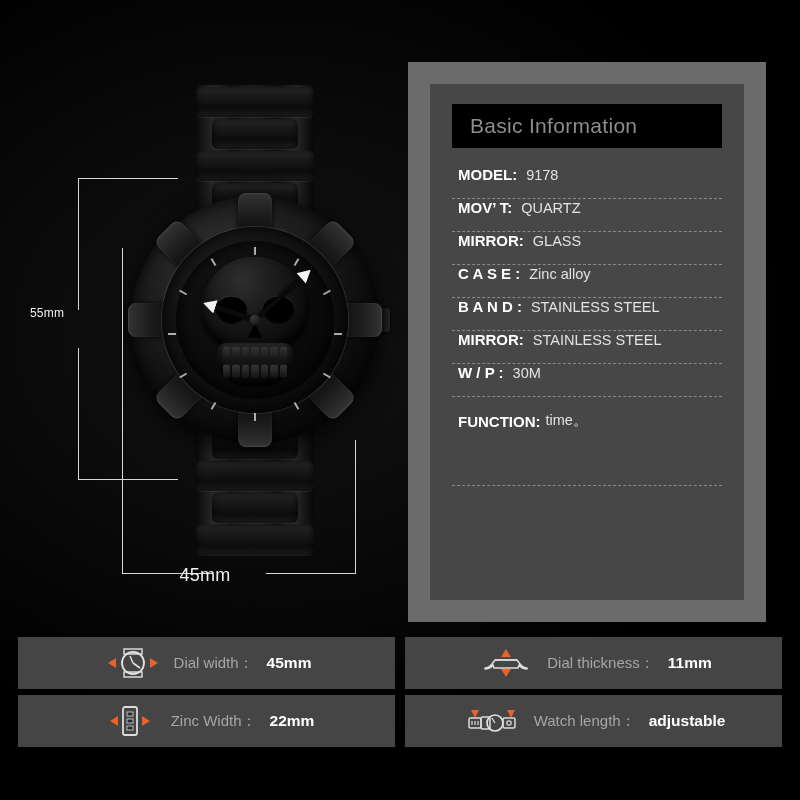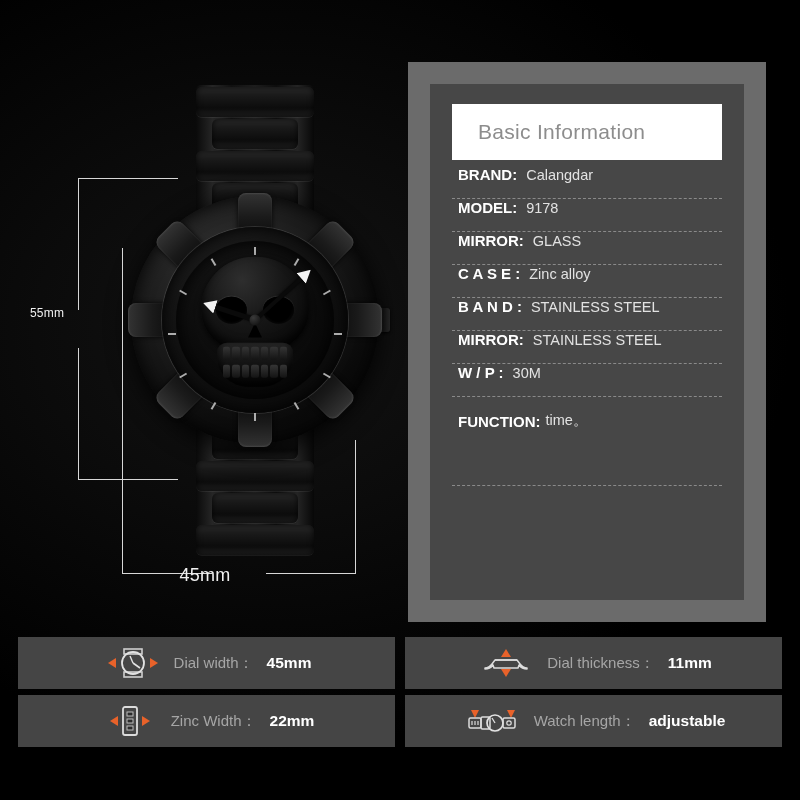--- a/index.html
+++ b/index.html
@@ -240,25 +240,25 @@
   #spec-panel {
     position: absolute;
     left: 22px; top: 22px;
     right: 22px; bottom: 22px;
     background: #474747;
   }
   #spec-header {
     position: absolute;
     left: 22px; top: 20px;
     right: 22px;
-    height: 56px;
-    background: #ffffff;
+    height: 44px;
+    background: #000000;
     display: flex;
     align-items: center;
-    padding-left: 26px;
+    padding-left: 18px;
   }
   #spec-header-title {
     color: #8d8d8d;
     font-size: 21px;
     font-weight: 400;
     letter-spacing: .3px;
   }
   #spec-rows {
     position: absolute;
     left: 22px; right: 22px;
@@ -433,31 +433,31 @@
 
   <div id="spec-frame">
     <div id="spec-panel">
 
       <div id="spec-header">
         <span id="spec-header-title">Basic Information</span>
       </div>
 
       <div id="spec-rows">
 
-        <div class="spec-row">
-          <span class="spec-label">BRAND:</span>
-          <span class="spec-value">Calangdar</span>
-        </div>
 
         <div class="spec-row">
           <span class="spec-label">MODEL:</span>
           <span class="spec-value">9178</span>
         </div>
 
 
+        <div class="spec-row">
+          <span class="spec-label">MOV’ T:</span>
+          <span class="spec-value">QUARTZ</span>
+        </div>
 
         <div class="spec-row">
           <span class="spec-label">MIRROR:</span>
           <span class="spec-value">GLASS</span>
         </div>
 
         <div class="spec-row">
           <span class="spec-label">C A S E :</span>
           <span class="spec-value">Zinc alloy</span>
         </div>

